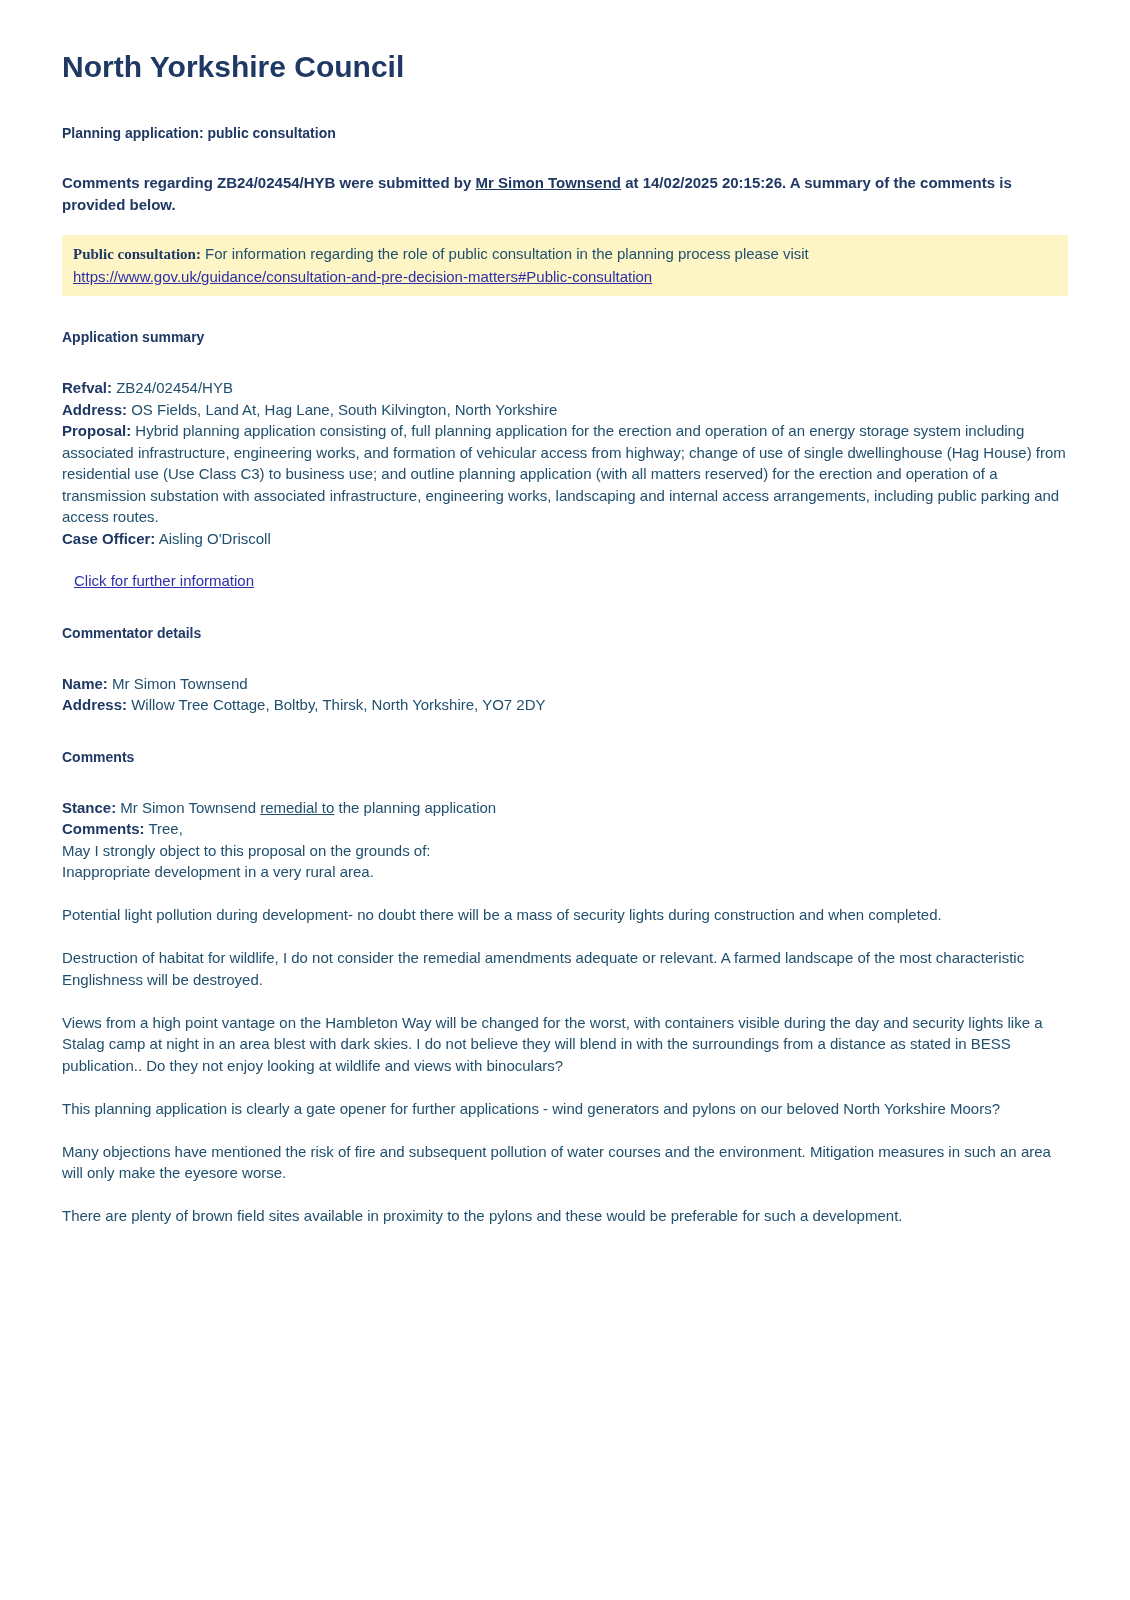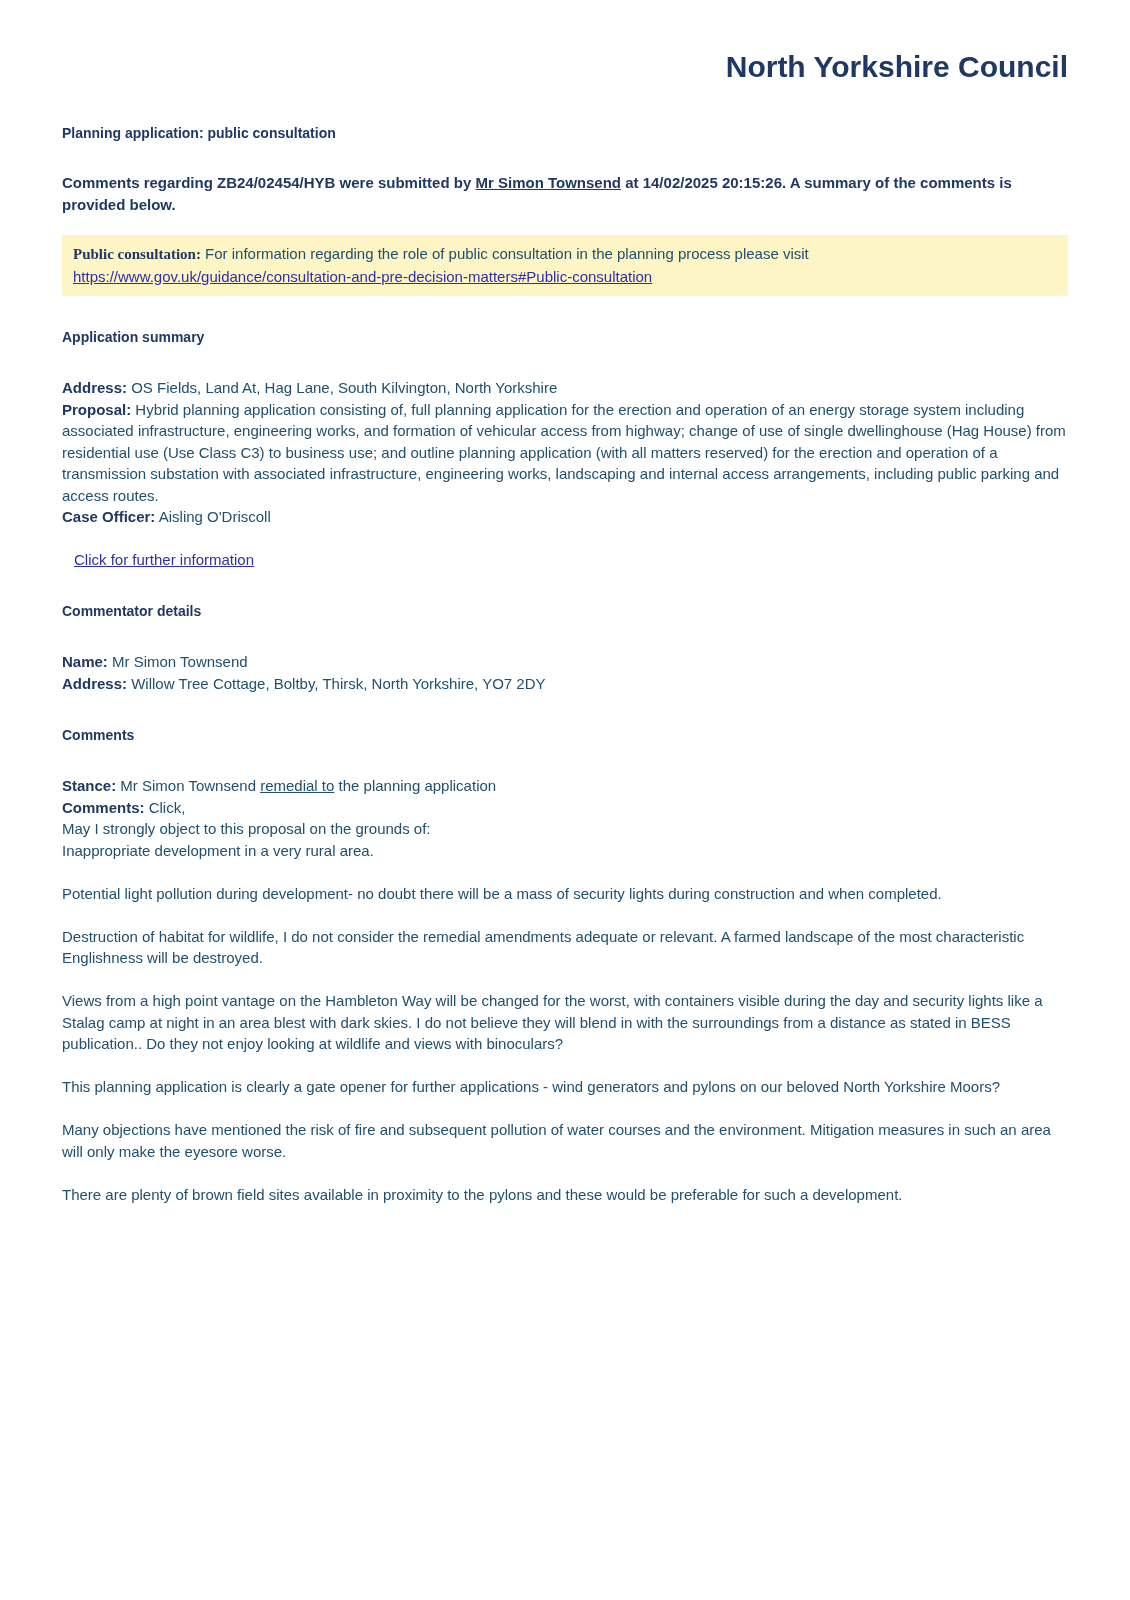--- a/index.html
+++ b/index.html
@@ -15,21 +15,20 @@
     color: var(--body-color, #21506F);
     font-size: 15px;
     line-height: 21.5px;
   }
   h1 {
     font-size: 30px;
     line-height: 34px;
     color: var(--heading-color, #1F3864);
     font-weight: bold;
     margin: 0 0 36px 0;
-    text-align: right;
   }
   h2 {
     font-size: 14px;
     line-height: 26px;
     color: var(--heading-color, #1F3864);
     font-weight: bold;
     margin: 28px 0 27px 0;
   }
   h2.subtitle { margin: 0 0 26px 0; }
   .intro {
@@ -74,41 +73,42 @@
 
   <div class="notice">
     <span class="b">Public consultation:</span>
     <span>For information regarding the role of public consultation in the planning process please visit</span><br>
     <a class="link">https://www.gov.uk/guidance/consultation-and-pre-decision-matters#Public-consultation</a>
   </div>
 
   <h2>Application summary</h2>
 
   <div class="block">
+    <div><span class="b">Refval:</span> <span>ZB24/02454/HYB</span></div>
     <div><span class="b">Address:</span> <span>OS Fields, Land At, Hag Lane, South Kilvington, North Yorkshire</span></div>
     <div><span class="b">Proposal:</span> <span>Hybrid planning application consisting of, full planning application for the erection and operation of an energy storage system including associated infrastructure, engineering works, and formation of vehicular access from highway; change of use of single dwellinghouse (Hag House) from residential use (Use Class C3) to business use; and outline planning application (with all matters reserved) for the erection and operation of a transmission substation with associated infrastructure, engineering works, landscaping and internal access arrangements, including public parking and access routes.</span></div>
     <div><span class="b">Case Officer:</span> <span>Aisling O'Driscoll</span></div>
   </div>
 
   <div class="more-link-wrap">
     <a class="link">Click for further information</a>
   </div>
 
   <h2>Commentator details</h2>
 
   <div class="block">
     <div><span class="b">Name:</span> <span>Mr Simon Townsend</span></div>
     <div><span class="b">Address:</span> <span>Willow Tree Cottage, Boltby, Thirsk, North Yorkshire, YO7 2DY</span></div>
   </div>
 
   <h2>Comments</h2>
 
   <div class="block">
     <div><span class="b">Stance:</span> <span>Mr Simon Townsend </span><span class="u">remedial to</span><span> the planning application</span></div>
-    <div><span class="b">Comments:</span> <span>Click,</span></div>
+    <div><span class="b">Comments:</span> <span>Tree,</span></div>
     <div class="tight">May I strongly object to this proposal on the grounds of:</div>
     <div class="tight">Inappropriate development in a very rural area.</div>
     <p class="cpara">Potential light pollution during development- no doubt there will be a mass of security lights during construction and when completed.</p>
     <p class="cpara">Destruction of habitat for wildlife, I do not consider the remedial amendments adequate or relevant. A farmed landscape of the most characteristic Englishness will be destroyed.</p>
     <p class="cpara">Views from a high point vantage on the Hambleton Way will be changed for the worst, with containers visible during the day and security lights like a Stalag camp at night in an area blest with dark skies. I do not believe they will blend in with the surroundings from a distance as stated in BESS publication.. Do they not enjoy looking at wildlife and views with binoculars?</p>
     <p class="cpara">This planning application is clearly a gate opener for further applications - wind generators and pylons on our beloved North Yorkshire Moors?</p>
     <p class="cpara">Many objections have mentioned the risk of fire and subsequent pollution of water courses and the environment. Mitigation measures in such an area will only make the eyesore worse.</p>
     <p class="cpara">There are plenty of brown field sites available in proximity to the pylons and these would be preferable for such a development.</p>
   </div>
 

